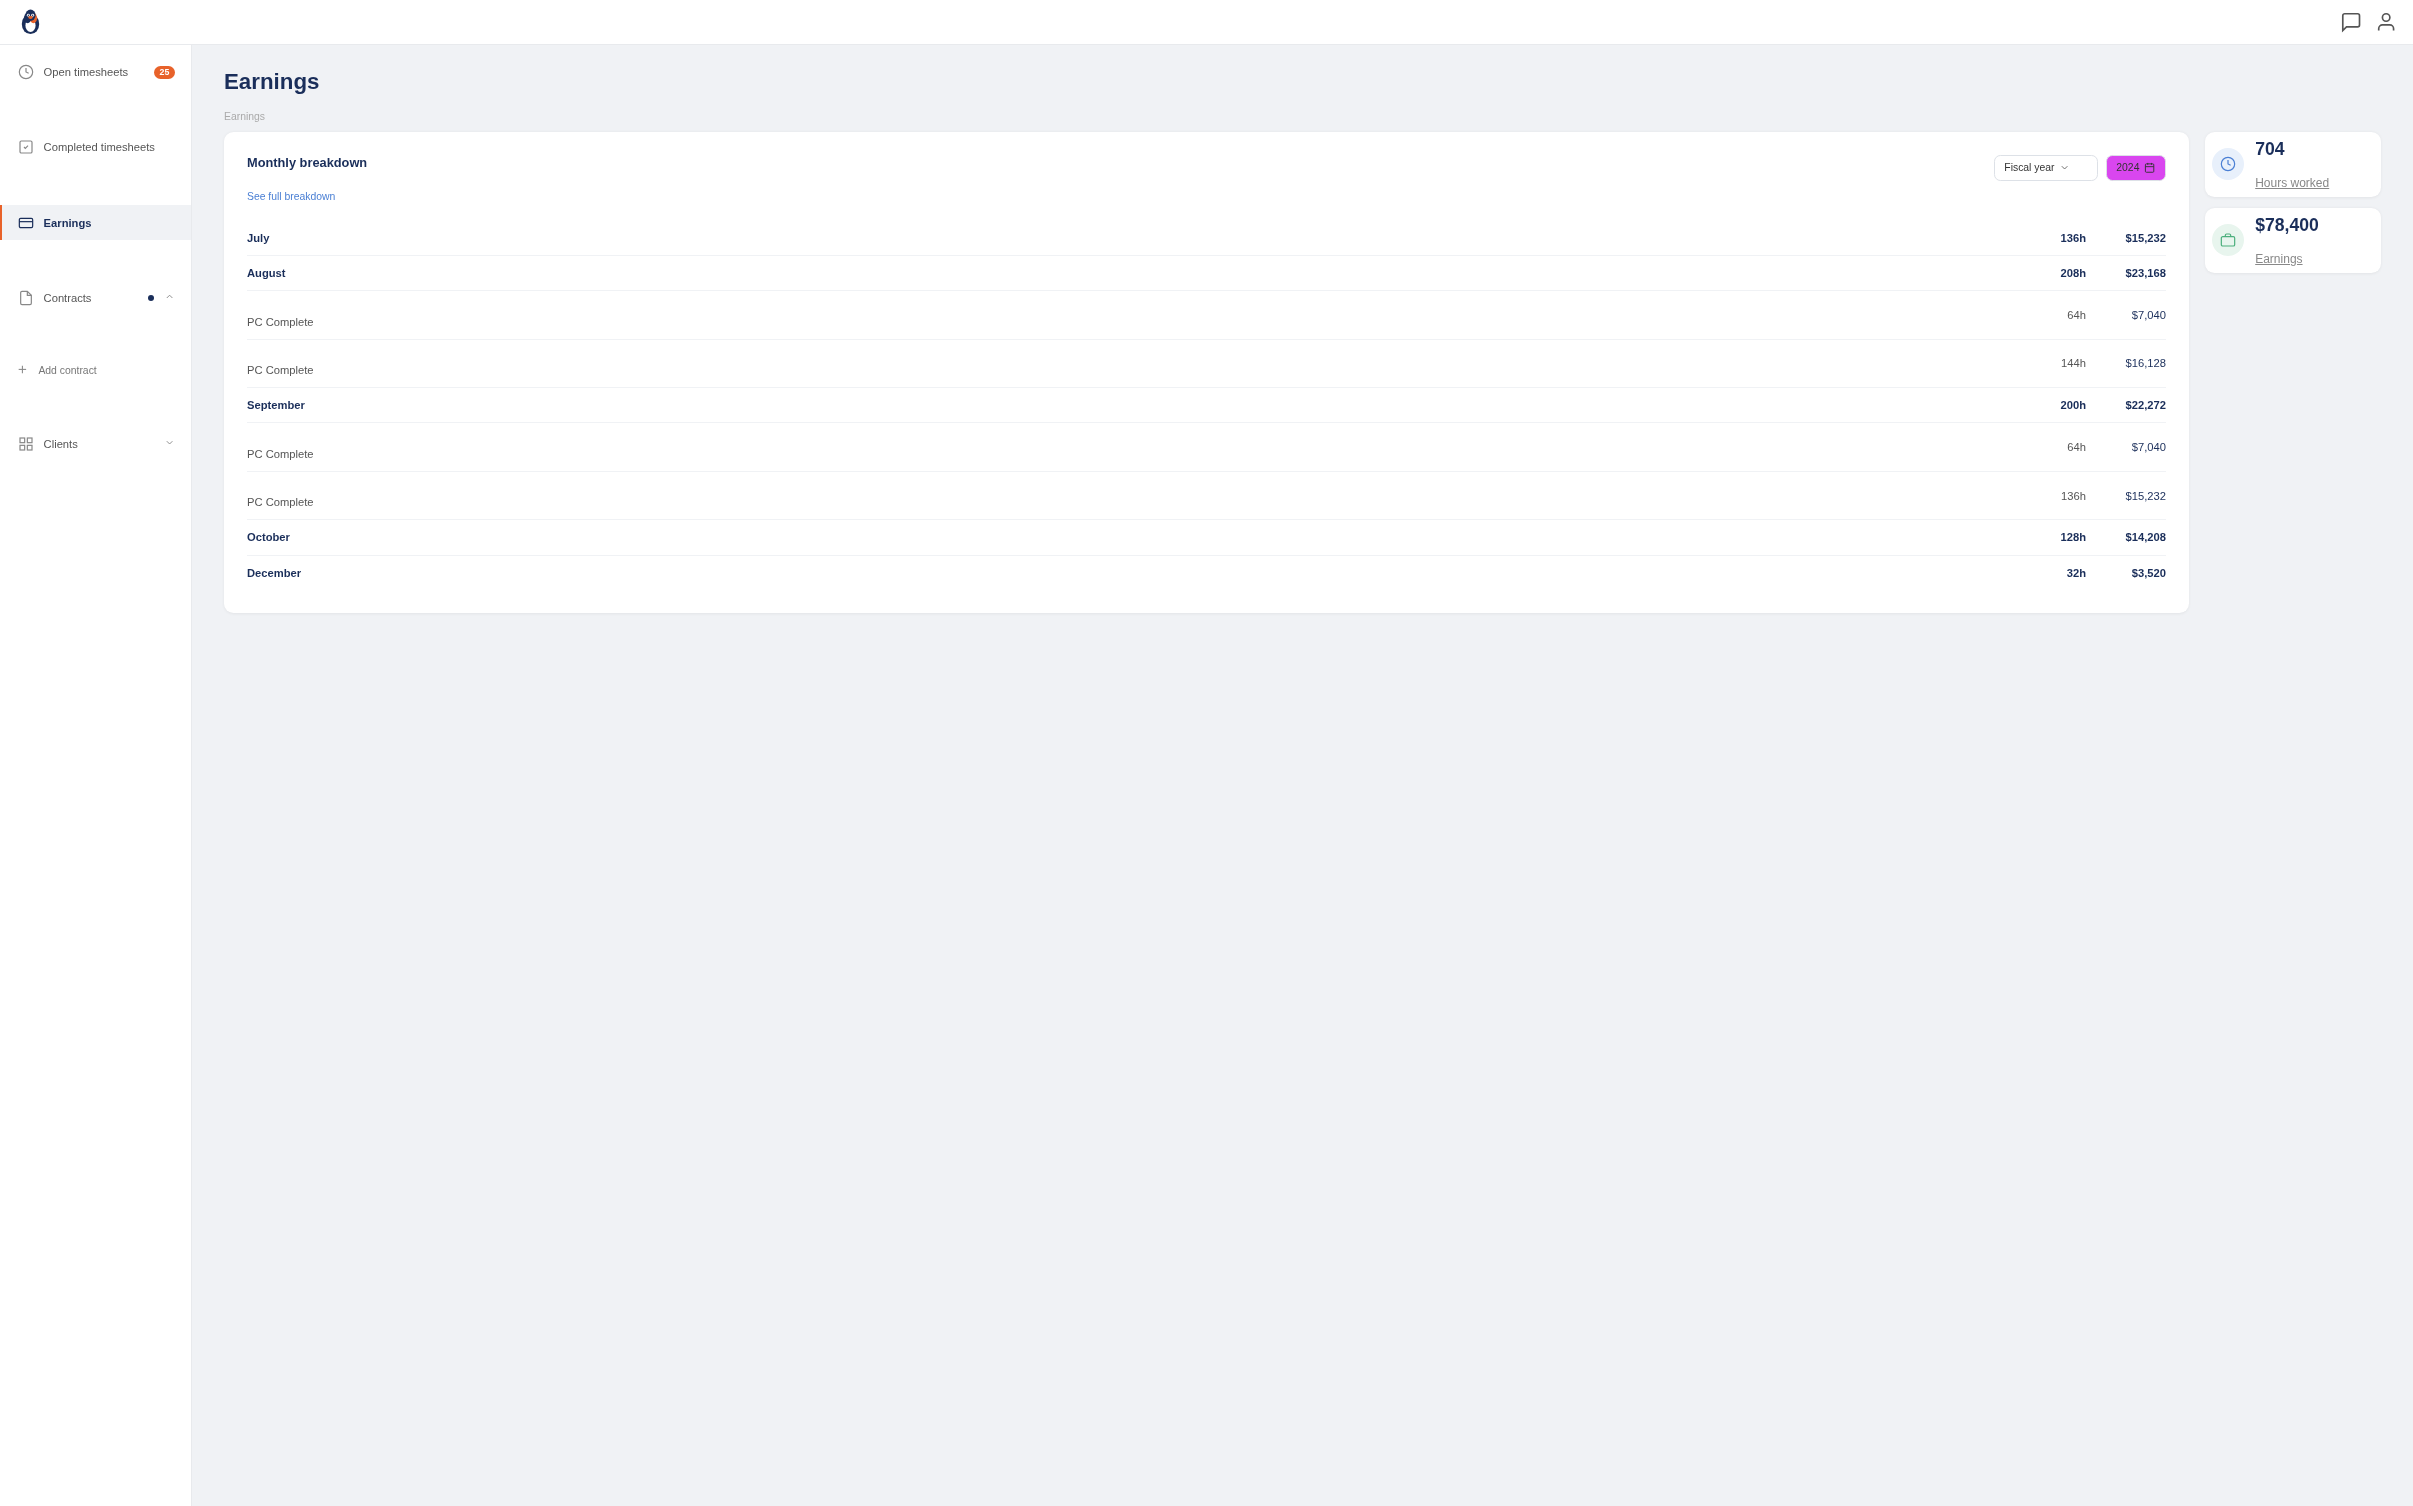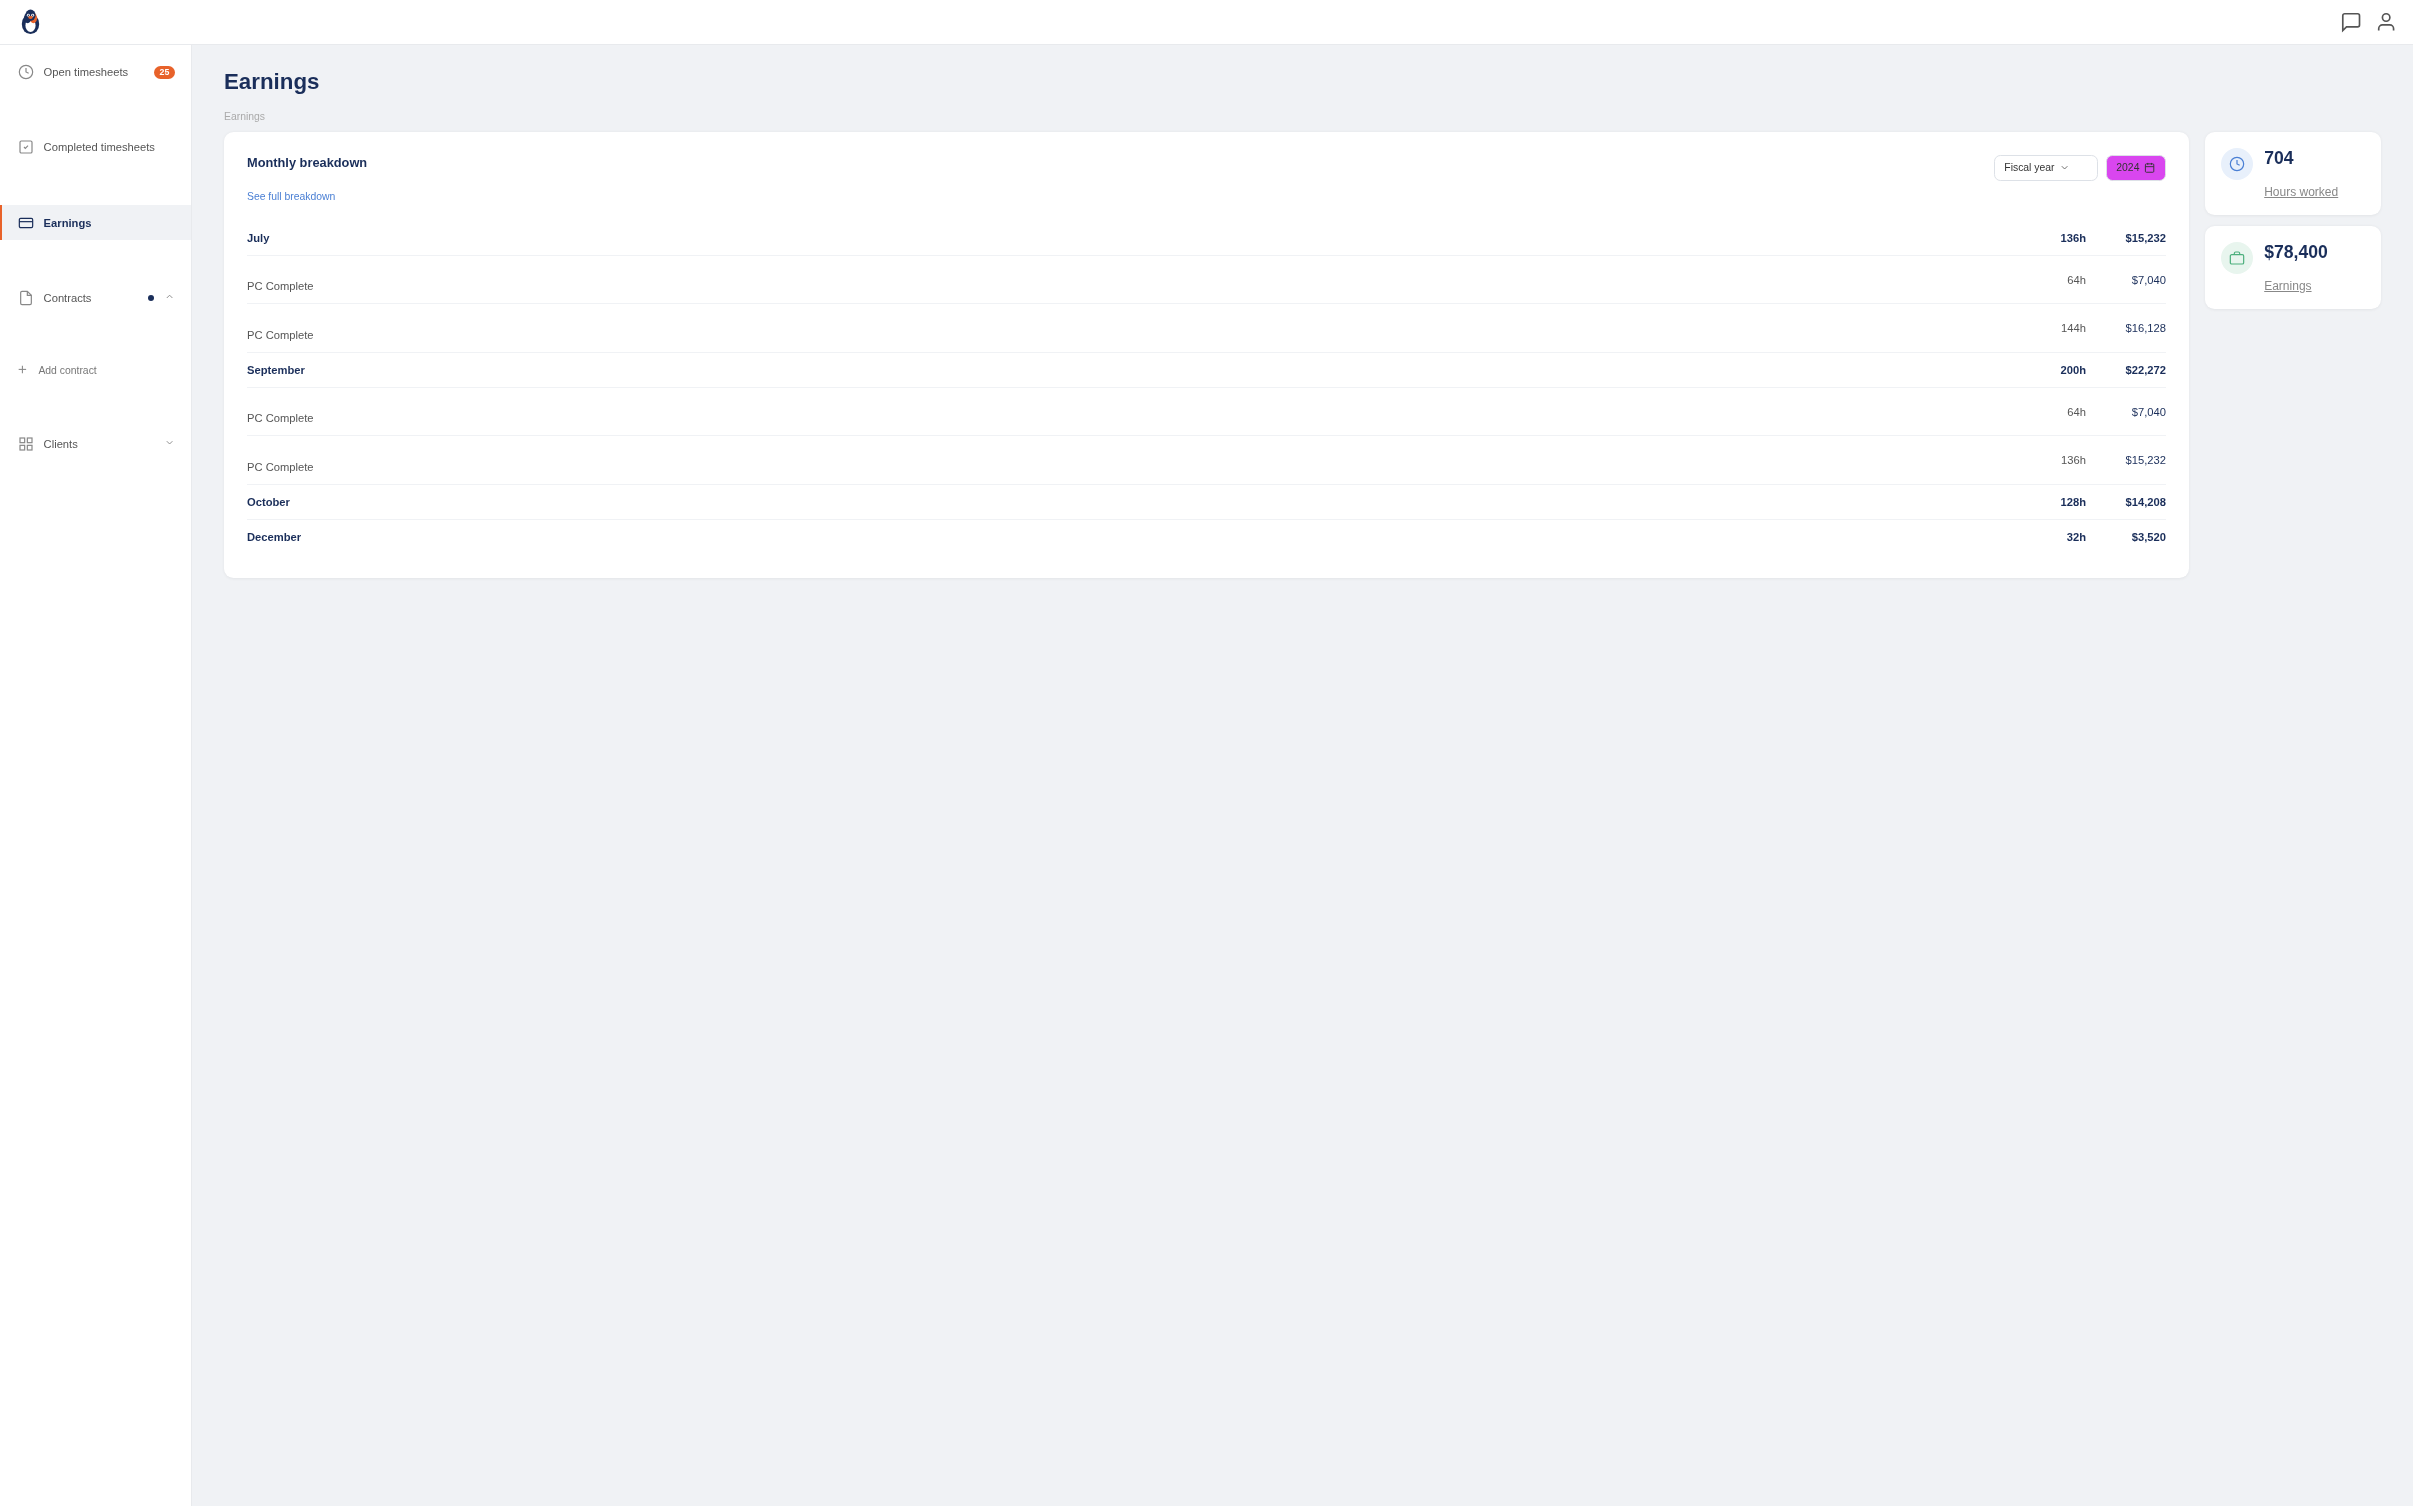--- a/index.html
+++ b/index.html
@@ -160,22 +160,23 @@
     .row-label.sub { color: #555; font-weight: 400; margin-top: 13px; }
     .row-hours { width: 64px; text-align: right; font-size: 11.2px; color: #555; }
     .row-amount { width: 80px; text-align: right; font-size: 11.2px; color: #1a2e5a; font-weight: 500; }
     .row-hours.bold, .row-amount.bold { font-weight: 700; color: #1a2e5a; }
 
     
     .stats-col { display: flex; flex-direction: column; gap: 11.2px; width: 176px; flex-shrink: 0; }
     .stat-card {
       background: #fff;
       border-radius: 9.6px;
-      padding: 16px;
-      display: flex;
+      padding: 7px;
+      display: flex;
+      align-items: center;
       gap: 11.2px;
       box-shadow: 0 0.8px 3.2px rgba(0,0,0,0.06);
     }
     .stat-icon-wrap {
       width: 32px; height: 32px; border-radius: 50%;
       display: flex; align-items: center; justify-content: center;
       flex-shrink: 0;
     }
     .stat-icon-wrap.blue { background: #e8f0fb; }
     .stat-icon-wrap.green { background: #e8f5ee; }
@@ -329,20 +330,25 @@
         </div>
 
         <div id="table-body">
 
         <div class="table-row">
       <div class="row-label bold">July</div>
       <div class="row-hours bold">136h</div>
       <div class="row-amount bold">$15,232</div>
     </div>
             <div class="table-row">
+      <div class="row-label bold">August</div>
+      <div class="row-hours bold">208h</div>
+      <div class="row-amount bold">$23,168</div>
+    </div>
+            <div class="table-row">
       <div class="row-label sub">PC Complete</div>
       <div class="row-hours">64h</div>
       <div class="row-amount">$7,040</div>
     </div>
             <div class="table-row">
       <div class="row-label sub">PC Complete</div>
       <div class="row-hours">144h</div>
       <div class="row-amount">$16,128</div>
     </div>
             <div class="table-row">

